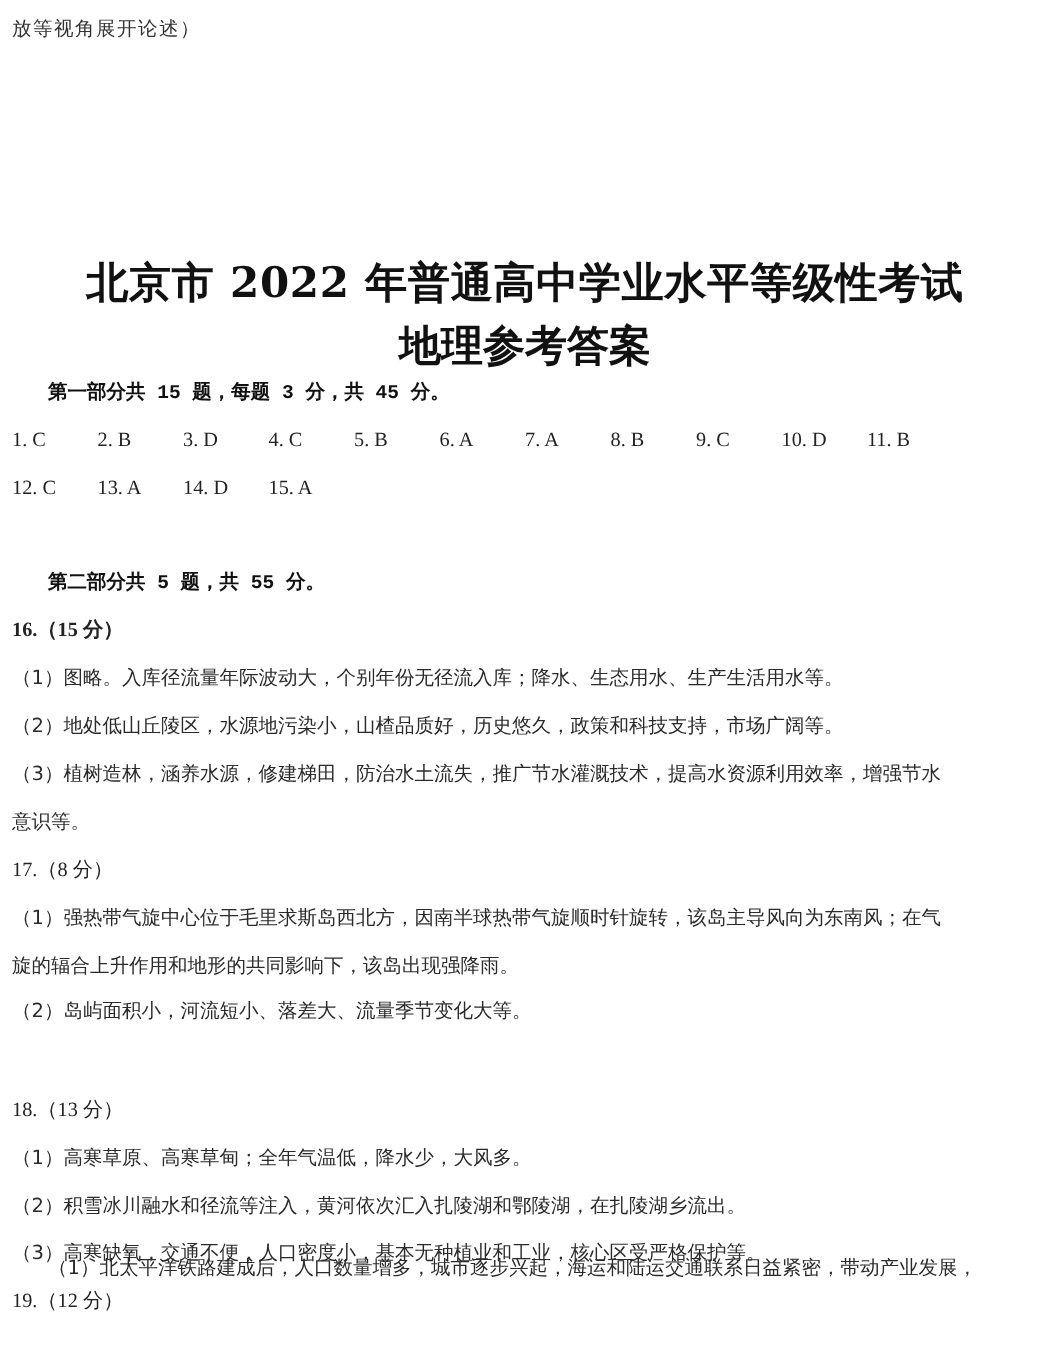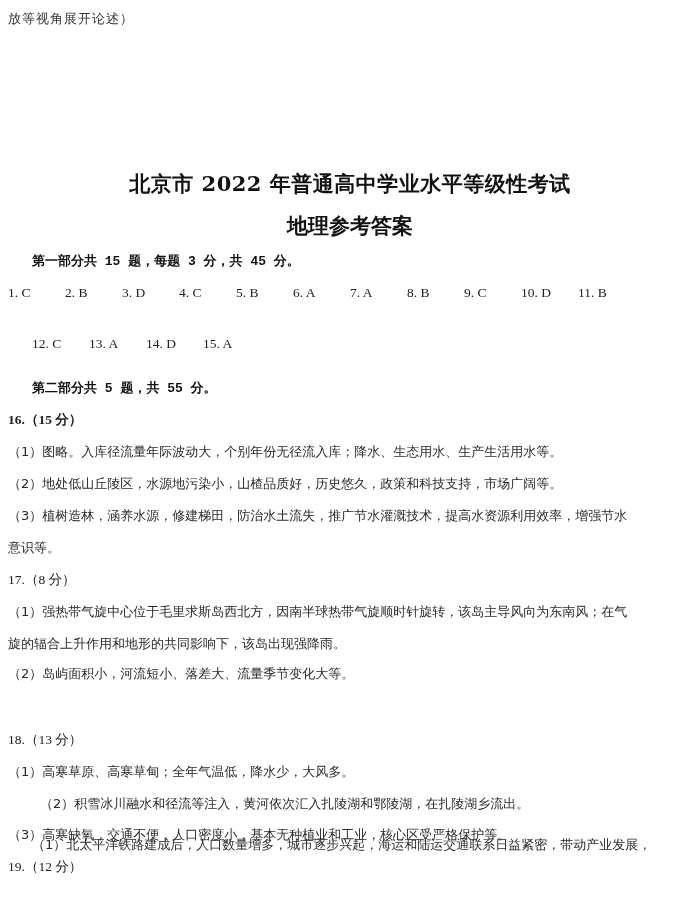--- a/index.html
+++ b/index.html
@@ -5,21 +5,21 @@
   html, body { margin: 0; padding: 0; background: #ffffff; }
   body {
     width: 700px; height: 905px; overflow: hidden; position: relative;
     color: #1a1a1a;
     font-family: "DejaVu Serif", "Liberation Serif", serif;
   }
   .line { position: absolute; left: 8px; white-space: nowrap; }
   .top-frag { top: 10px; font-size: 13px; color: #333; letter-spacing: 1px; }
   .title {
     position: absolute; left: 0; width: 700px; text-align: center;
-    font-weight: bold; font-size: 21px; color: #111;
+    font-weight: bold; font-size: 28px; color: #111;
     font-family: "DejaVu Serif", "Liberation Serif", serif;
   }
   .title1 { top: 170px; letter-spacing: 0.5px; }
   .title2 { top: 212px; }
   .section { font-weight: bold; font-size: 13px; color: #111; font-family: Liberation Mono, monospace; margin-left: 24px; }
   .answers { display: flex; }
   .ans { font-size: 13.5px; font-family: "Liberation Serif", "DejaVu Serif", serif; color: #222; }
   .q { font-size: 13.5px; font-family: "Liberation Serif", "DejaVu Serif", serif; color: #222; }
   .body { font-size: 13px; font-family: "DejaVu Sans", "Liberation Sans", sans-serif; color: #2a2a2a; }
 </style>
@@ -40,21 +40,21 @@
   <span class="ans" style="width:57px">4. C</span>
   <span class="ans" style="width:57px">5. B</span>
   <span class="ans" style="width:57px">6. A</span>
   <span class="ans" style="width:57px">7. A</span>
   <span class="ans" style="width:57px">8. B</span>
   <span class="ans" style="width:57px">9. C</span>
   <span class="ans" style="width:57px">10. D</span>
   <span class="ans" style="width:57px">11. B</span>
 </div>
 
-<div class="line answers" style="top:336px;margin-left:24px;">
+<div class="line answers" style="top:317px;">
   <span class="ans" style="width:57px">12. C</span>
   <span class="ans" style="width:57px">13. A</span>
   <span class="ans" style="width:57px">14. D</span>
   <span class="ans" style="width:57px">15. A</span>
 </div>
 
 <div class="line section" style="top:379px;">第二部分共 5 题，共 55 分。</div>
 
 <div class="line q" style="top:411px;font-weight:bold;">16.（15 分）</div>
 <div class="line body" style="top:443px;">（1）图略。入库径流量年际波动大，个别年份无径流入库；降水、生态用水、生产生活用水等。</div>
@@ -62,17 +62,17 @@
 <div class="line body" style="top:507px;">（3）植树造林，涵养水源，修建梯田，防治水土流失，推广节水灌溉技术，提高水资源利用效率，增强节水</div>
 <div class="line body" style="top:539px;font-family:Liberation Mono, monospace;">意识等。</div>
 
 <div class="line q" style="top:571px;">17.（8 分）</div>
 <div class="line body" style="top:603px;">（1）强热带气旋中心位于毛里求斯岛西北方，因南半球热带气旋顺时针旋转，该岛主导风向为东南风；在气</div>
 <div class="line body" style="top:635px;">旋的辐合上升作用和地形的共同影响下，该岛出现强降雨。</div>
 <div class="line body" style="top:665px;">（2）岛屿面积小，河流短小、落差大、流量季节变化大等。</div>
 
 <div class="line q" style="top:731px;">18.（13 分）</div>
 <div class="line body" style="top:763px;">（1）高寒草原、高寒草甸；全年气温低，降水少，大风多。</div>
-<div class="line body" style="top:795px;margin-left:32px;">（2）积雪冰川融水和径流等注入，黄河依次汇入扎陵湖和鄂陵湖，在扎陵湖乡流出。</div>
+<div class="line body" style="top:795px;">（2）积雪冰川融水和径流等注入，黄河依次汇入扎陵湖和鄂陵湖，在扎陵湖乡流出。</div>
 <div class="line body" style="top:826px;">（3）高寒缺氧，交通不便，人口密度小，基本无种植业和工业，核心区受严格保护等。</div>
 
 <div class="line q" style="top:858px;">19.（12 分）</div>
 <div class="line body" style="top:836px;margin-left:24px;">（1）北太平洋铁路建成后，人口数量增多，城市逐步兴起，海运和陆运交通联系日益紧密，带动产业发展，</div>
 
 </body></html>

